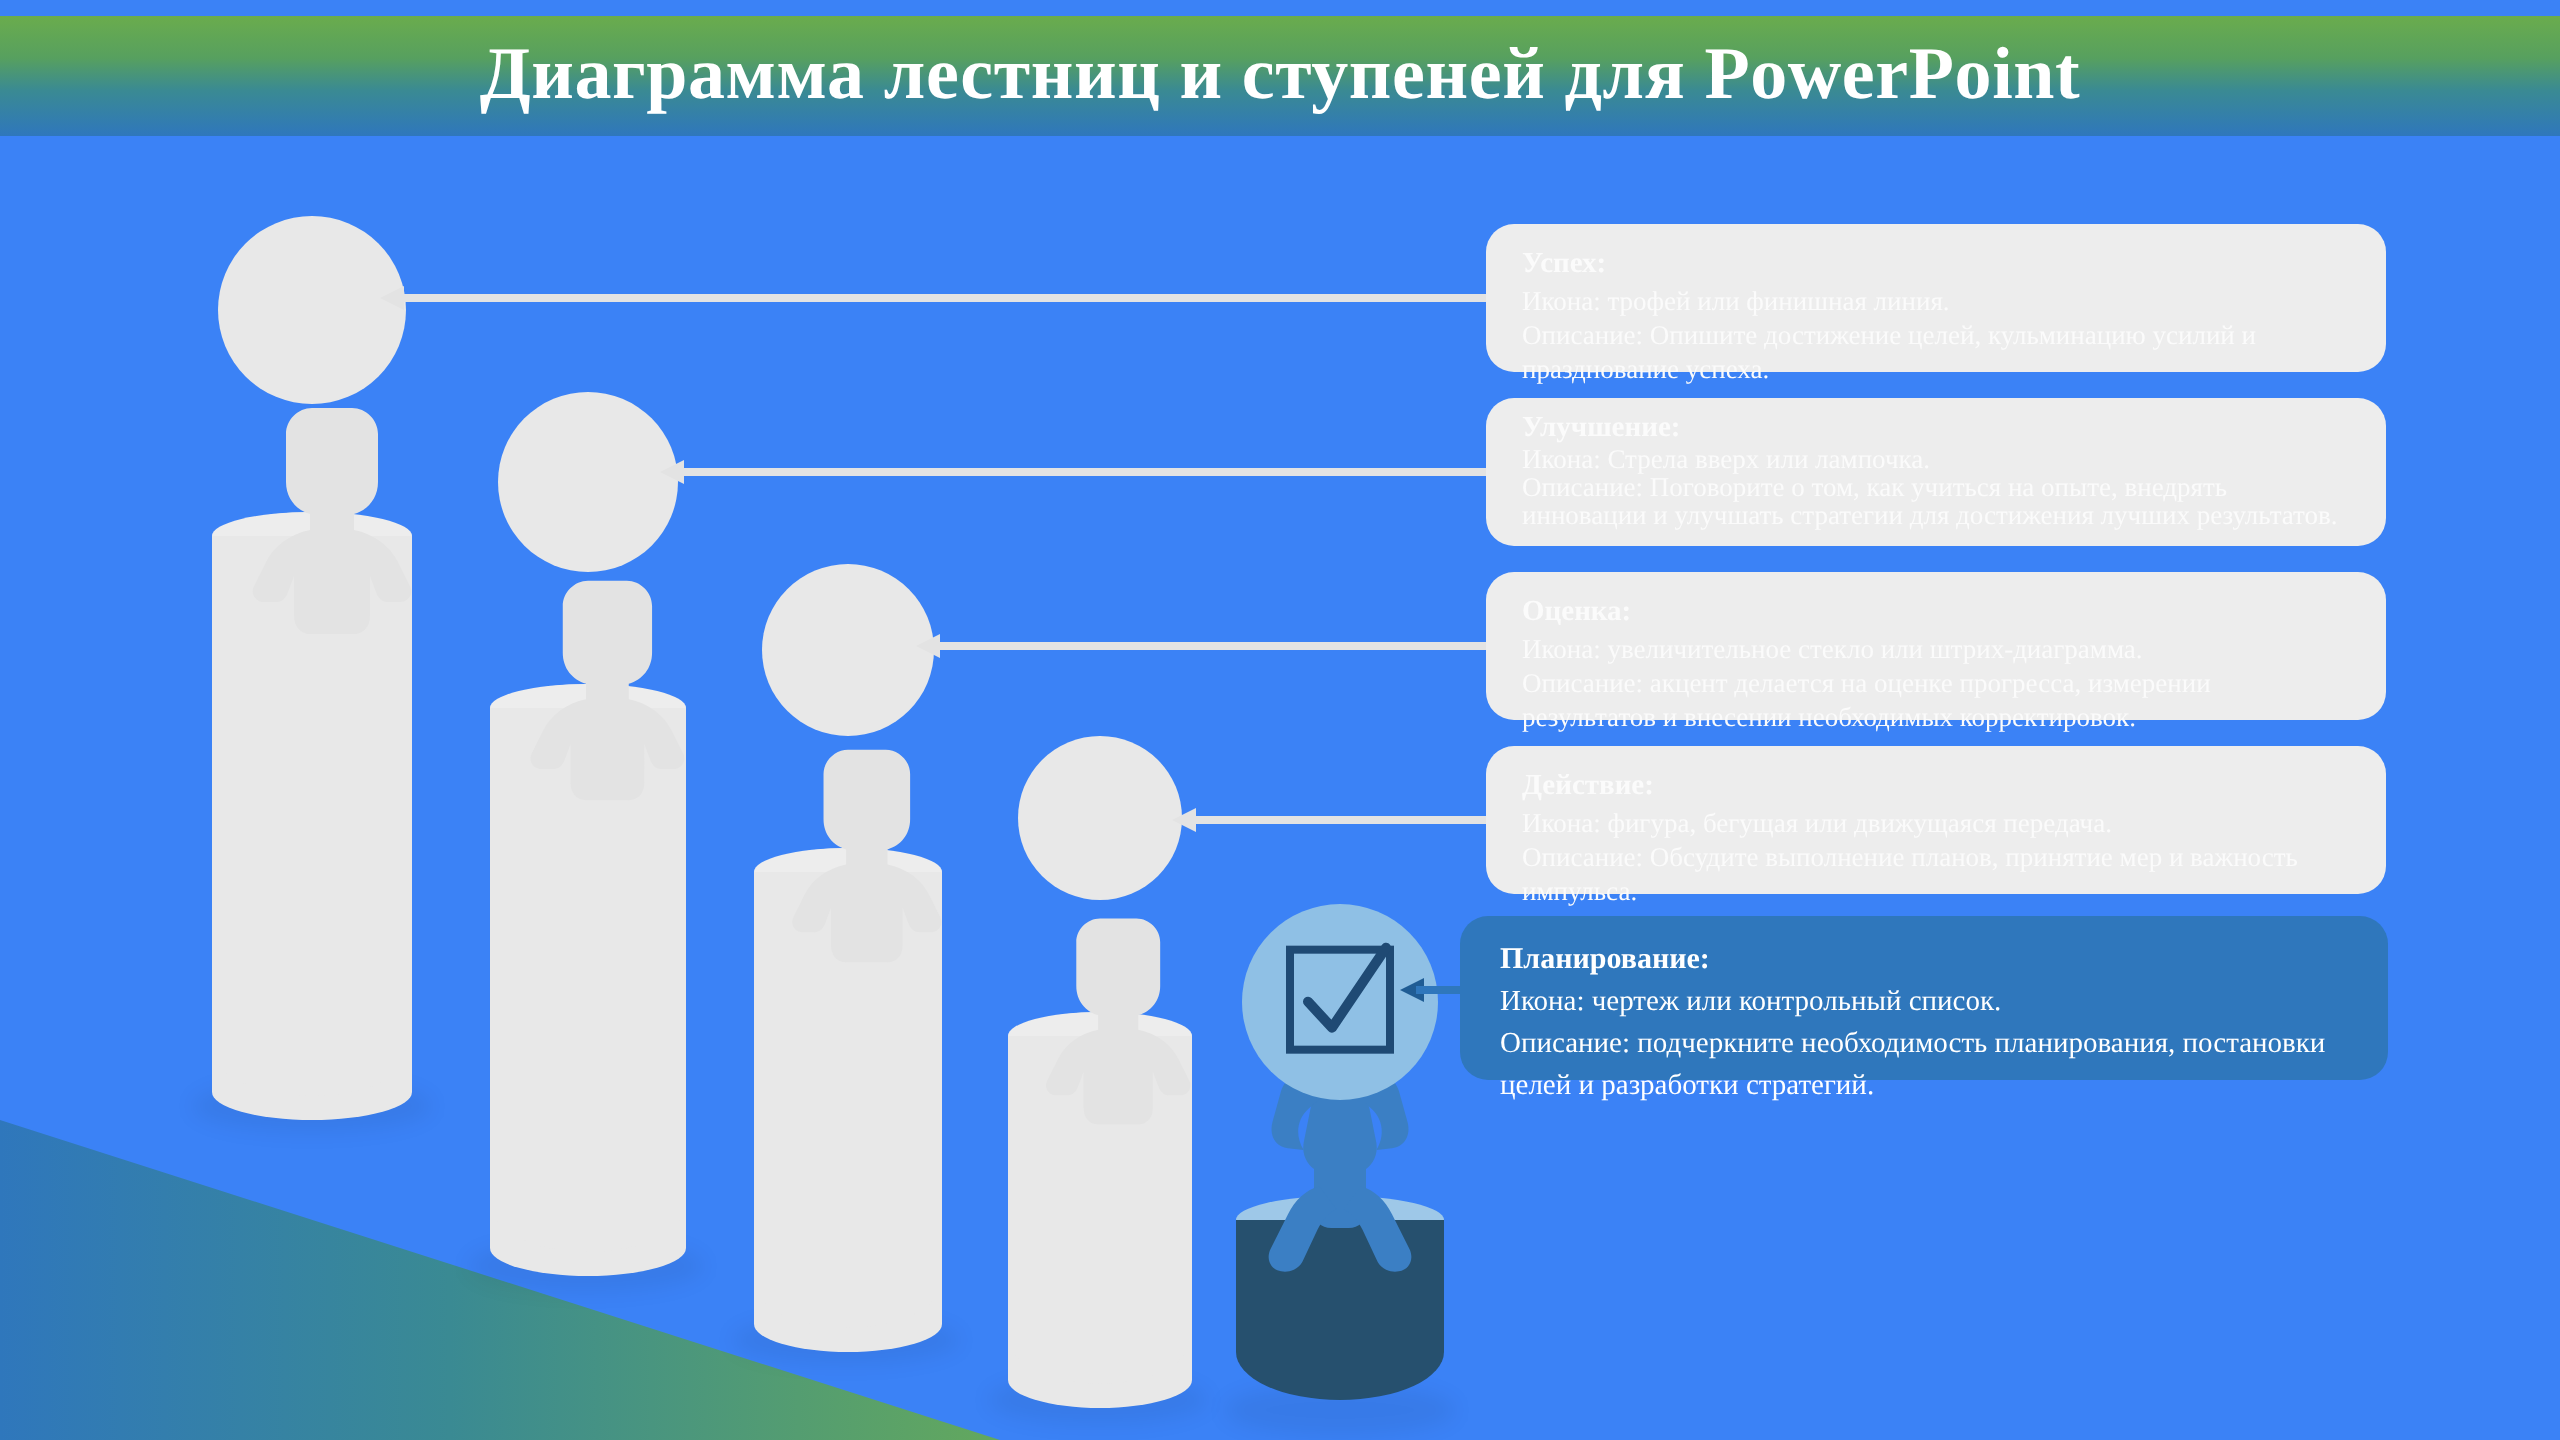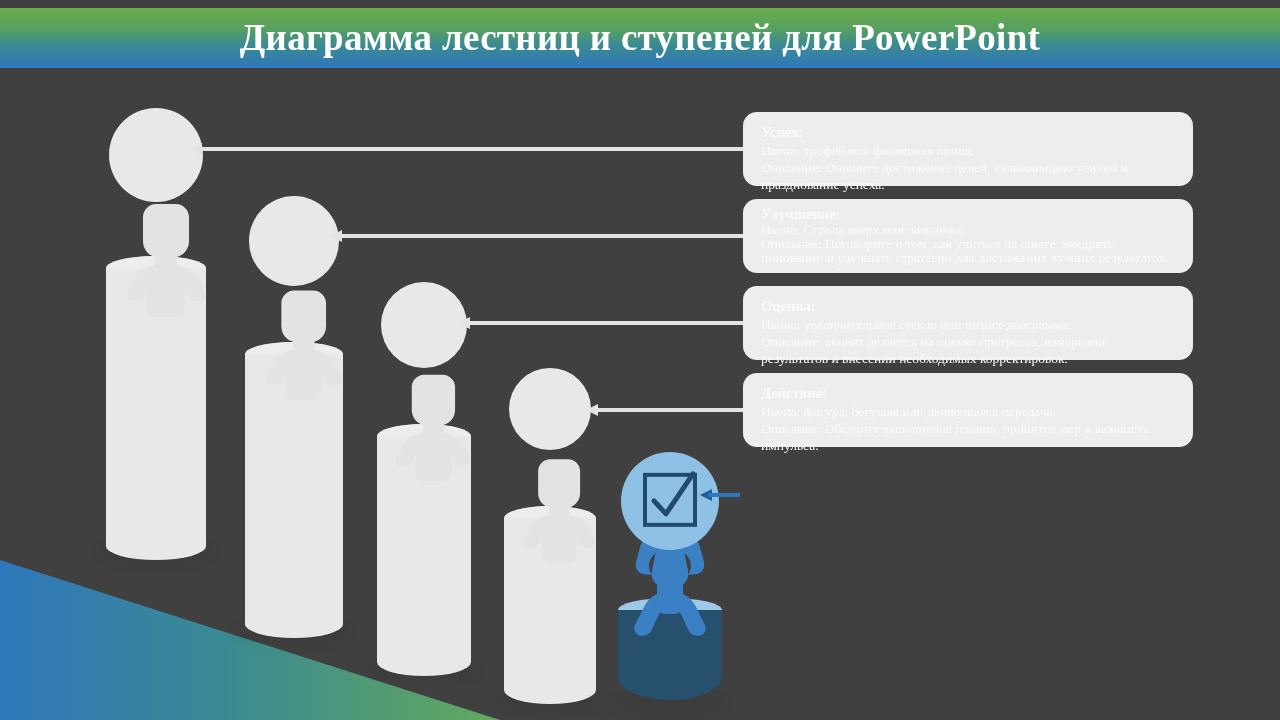--- a/index.html
+++ b/index.html
@@ -12,21 +12,21 @@
     height: 720px;
     overflow: hidden;
     font-family: "Liberation Serif", serif;
     position: relative;
   }
   .slide {
     position: absolute;
     left: 0; top: 0;
     width: 1280px;
     height: 720px;
-    background: #404040;
+    background: #3b82f6;
     overflow: hidden;
   }
 
   
   .title-banner {
     position: absolute;
     left: 0;
     top: 8px;
     width: 1280px;
     height: 60px;
@@ -296,14 +296,19 @@
     <div class="card-line">Икона: увеличительное стекло или штрих-диаграмма.</div>
     <div class="card-line">Описание: акцент делается на оценке прогресса, измерении результатов и внесении необходимых корректировок.</div>
   </div>
 
   <div class="card inactive" style="left:743px; top:373px; width:450px; height:74px;">
     <div class="card-title">Действие:</div>
     <div class="card-line">Икона: фигура, бегущая или движущаяся передача.</div>
     <div class="card-line">Описание: Обсудите выполнение планов, принятие мер и важность импульса.</div>
   </div>
 
+  <div class="card active" style="left:730px; top:458px; width:464px; height:82px; padding:12px 20px;">
+    <div class="card-title">Планирование:</div>
+    <div class="card-line">Икона: чертеж или контрольный список.</div>
+    <div class="card-line">Описание: подчеркните необходимость планирования, постановки целей и разработки стратегий.</div>
+  </div>
 
 </div>
 
 </body></html>

